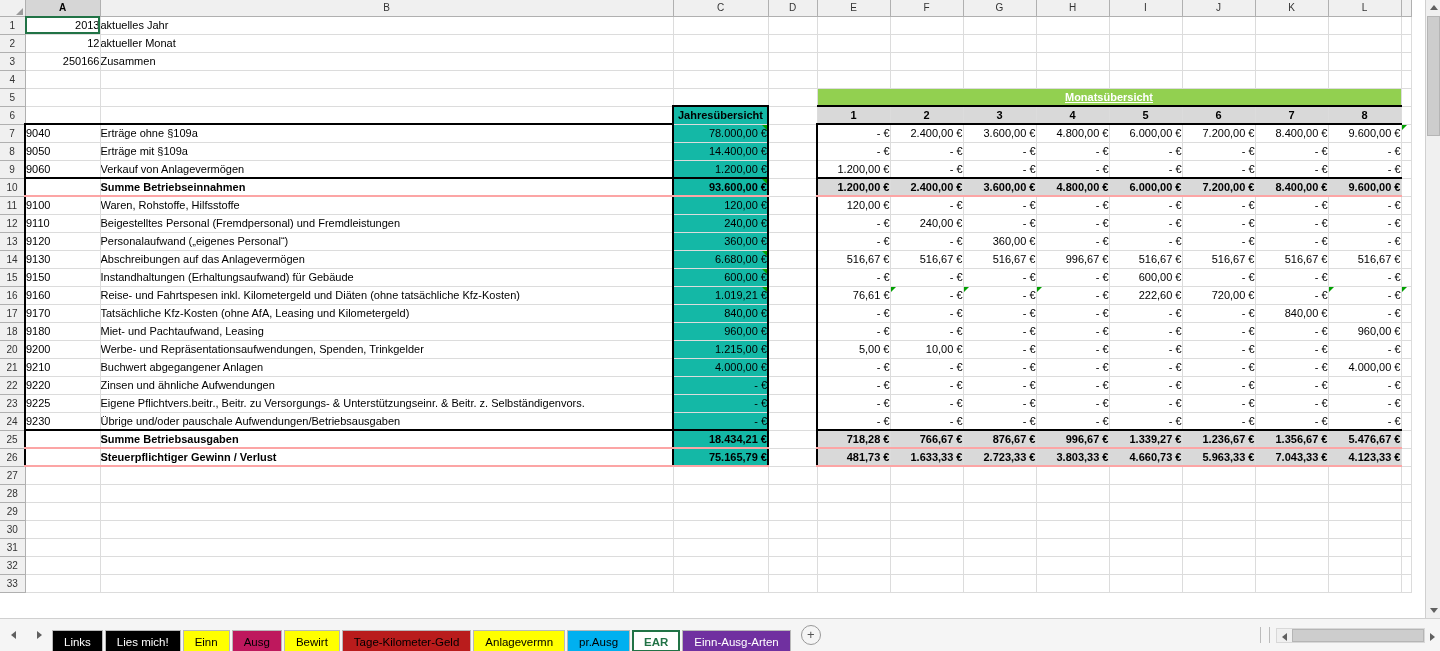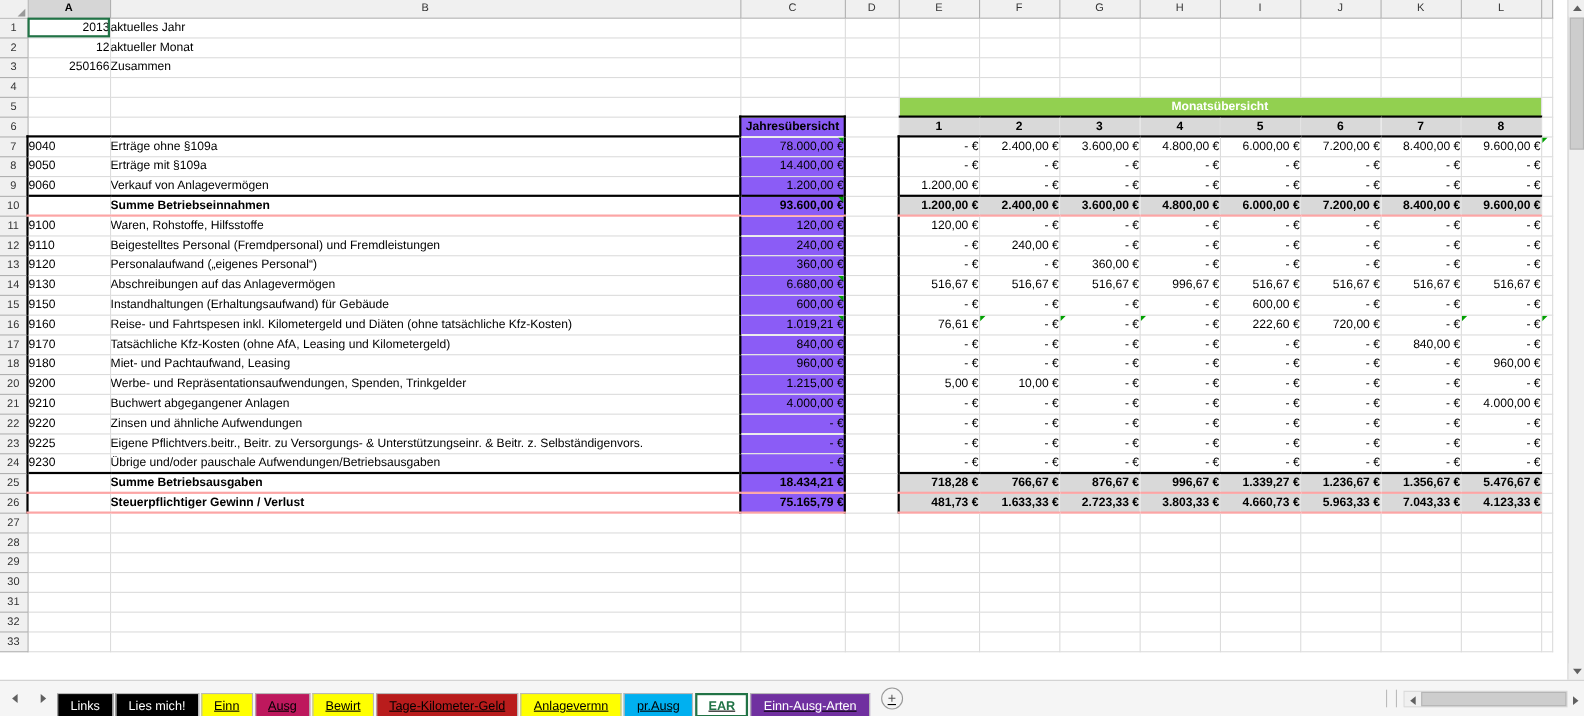--- a/index.html
+++ b/index.html
@@ -62,22 +62,22 @@
 
   
   .cA { width: 75px; }
   .cB { width: 573px; }
   .cC { width: 95px; }
   .cD { width: 49px; }
   .cM { width: 73px; }
   .cLast { width: 10px; }
 
   
-  .shade-gray { background: #8b5cf6; }
-  .shade-green { background: #92d050; }
+  .shade-gray { background: #14b8a6; }
+  .shade-green { background: #92d050; text-decoration: underline; }
   .shade-lgray { background: #d9d9d9; }
   .bold { font-weight: bold; }
 
   .bdr-top-thick { border-top: 2px solid #000; }
   .bdr-bottom-thick { border-bottom: 2px solid #fca5a5; }
 
   .blockleft { border-left: 2px solid #000; }
   .blockright { border-right: 2px solid #000; }
 
   
@@ -110,21 +110,21 @@
   .arrow { width: 0; height: 0; margin: 5px auto; }
   .arrow.up { border-left: 4px solid transparent; border-right: 4px solid transparent; border-bottom: 5px solid #606060; }
   .arrow.dn { border-left: 4px solid transparent; border-right: 4px solid transparent; border-top: 5px solid #606060; }
   .arrow.lt { border-top: 4px solid transparent; border-bottom: 4px solid transparent; border-right: 5px solid #606060; margin: 4px auto; }
   .arrow.rt { border-top: 4px solid transparent; border-bottom: 4px solid transparent; border-left: 5px solid #606060; margin: 4px auto; }
 
   
   .tabbar {
     position: absolute; left: 0; bottom: 0; width: 1440px; height: 33px;
     background: #f5f5f5; border-top: 1px solid #d0d0d0;
-    display: flex; align-items: center; text-decoration: underline;
+    display: flex; align-items: center;
   }
   .navbtns { display: flex; align-items: center; width: 52px; justify-content: space-around; }
   .navbtn { width: 16px; height: 16px; }
   .tabs { display: flex; align-items: flex-end; height: 33px; padding-top: 6px; }
   .tab {
     height: 22px; line-height: 22px; padding: 0 11px;
     margin-right: 2px; font-size: 11.5px;
     border: 1px solid #b9b9b9; border-bottom: none;
     background: #e6e6e6; color: #000; cursor: default;
     white-space: nowrap;

